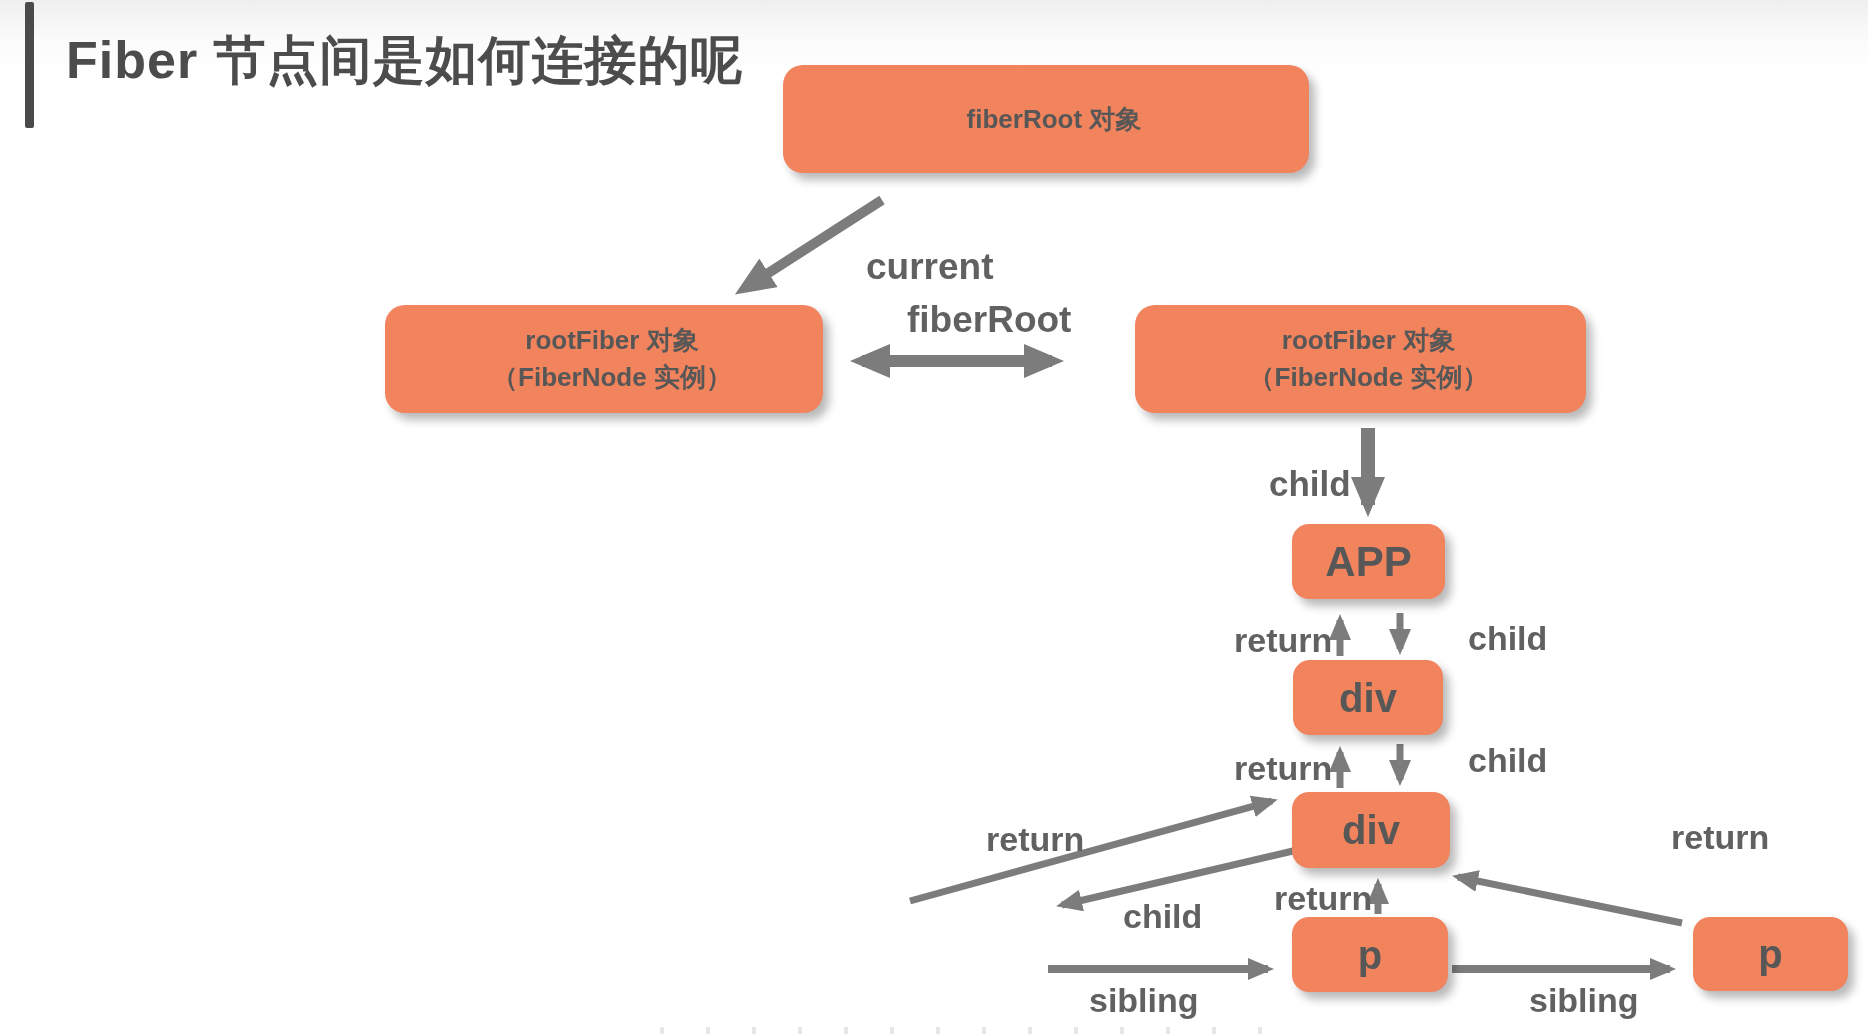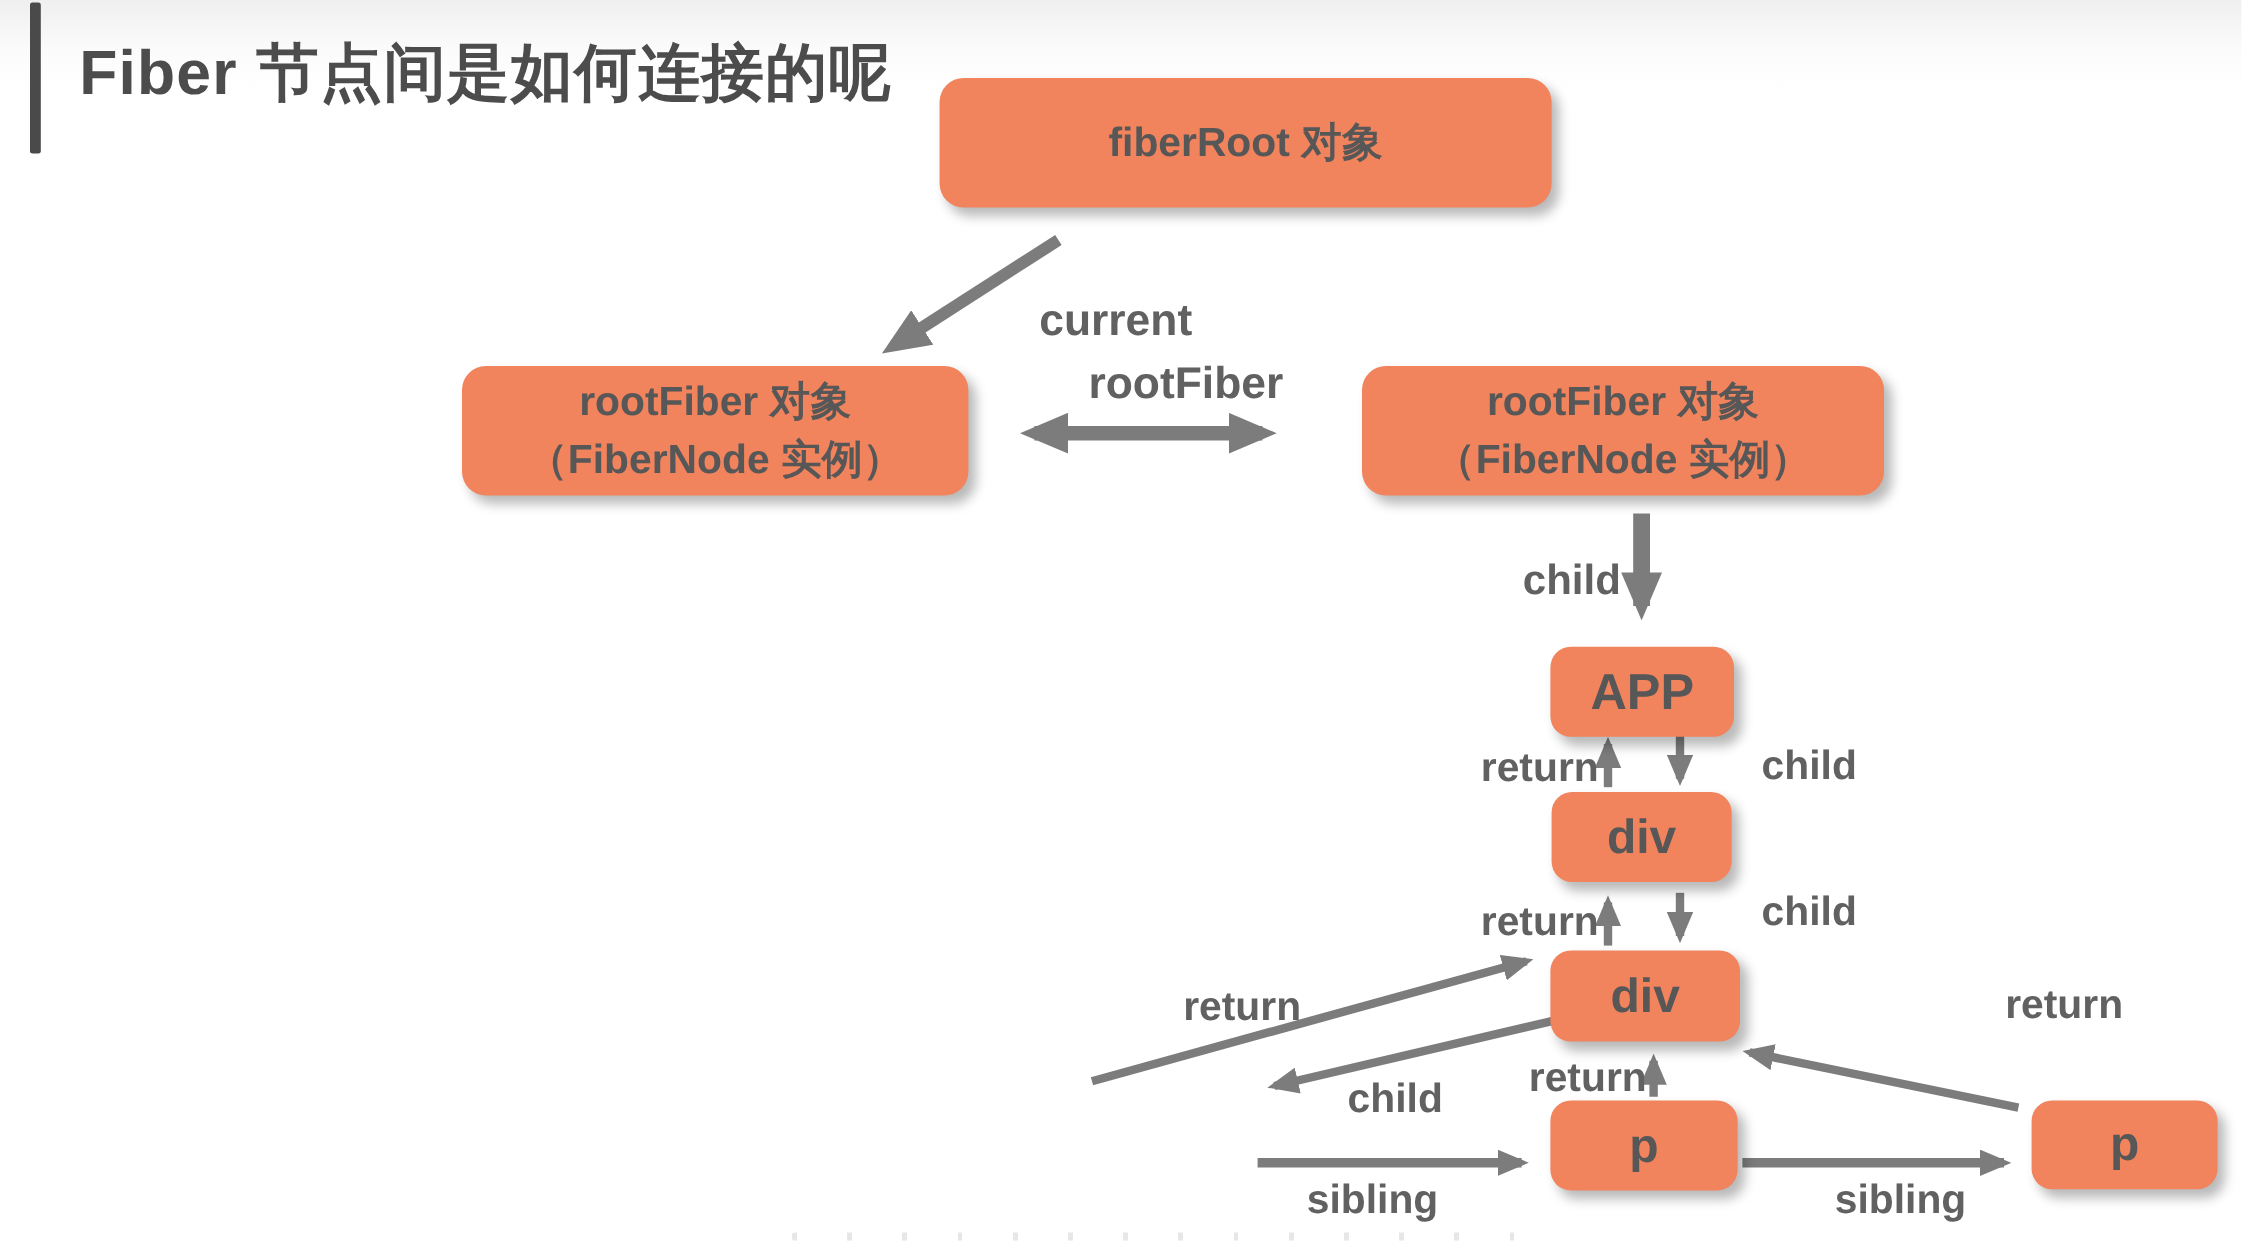--- a/index.html
+++ b/index.html
@@ -22,21 +22,21 @@
     white-space:nowrap;
   }
   .arrows{position:absolute;left:0;top:0;pointer-events:none;}
   .node{
     position:absolute;display:flex;flex-direction:column;
     align-items:center;justify-content:center;
     background:#F1835D;border-radius:17px;
     box-shadow:6px 7px 10px rgba(0,0,0,0.28);
     color:#575757;font-weight:bold;text-align:center;
   }
-  .node.big{font-size:34px;line-height:1.42;border-radius:20px;}
+  .node.big{font-size:26px;line-height:1.42;border-radius:20px;padding-left:16px;}
   .node.small{font-size:40px;line-height:1;}
   .lbl{
     position:absolute;font-weight:bold;color:#616161;white-space:nowrap;margin-left:23px;
   }
   .lbl.big{font-size:37px;}
   .lbl.sm{font-size:34px;}
   .cutoff{
     position:absolute;left:660px;top:1027px;width:620px;height:7px;
     background:repeating-linear-gradient(90deg,#c9c9c9 0 4px,transparent 4px 46px);
     opacity:0.45;border-radius:2px;
@@ -93,33 +93,33 @@
   <div class="node big" style="left:385px;top:305px;width:422px;height:108px;">
     <div>rootFiber 对象</div>
     <div>（FiberNode 实例）</div>
   </div>
 
   <div class="node big" style="left:1135px;top:305px;width:435px;height:108px;">
     <div>rootFiber 对象</div>
     <div>（FiberNode 实例）</div>
   </div>
 
-  <div class="node small" style="left:1292px;top:539px;width:153px;height:75px;font-size:42px;">APP</div>
+  <div class="node small" style="left:1292px;top:524px;width:153px;height:75px;font-size:42px;">APP</div>
 
   <div class="node small" style="left:1293px;top:660px;width:150px;height:75px;">div</div>
 
   <div class="node small" style="left:1292px;top:792px;width:158px;height:76px;">div</div>
 
 
   <div class="node small" style="left:1292px;top:917px;width:156px;height:75px;">p</div>
 
   <div class="node small" style="left:1693px;top:917px;width:155px;height:74px;">p</div>
 
   <span class="lbl big" style="left:843px;top:246px;">current</span>
-  <span class="lbl big" style="left:884px;top:299px;">rootFiber</span>
+  <span class="lbl big" style="left:884px;top:299px;">fiberRoot</span>
   <span class="lbl sm" style="left:1246px;top:464px;font-size:35px;">child</span>
 
   <span class="lbl sm" style="left:1211px;top:621px;">return</span>
   <span class="lbl sm" style="left:1445px;top:619px;">child</span>
 
   <span class="lbl sm" style="left:1211px;top:749px;">return</span>
   <span class="lbl sm" style="left:1445px;top:741px;">child</span>
 
   <span class="lbl sm" style="left:963px;top:820px;">return</span>
   <span class="lbl sm" style="left:1100px;top:897px;">child</span>

